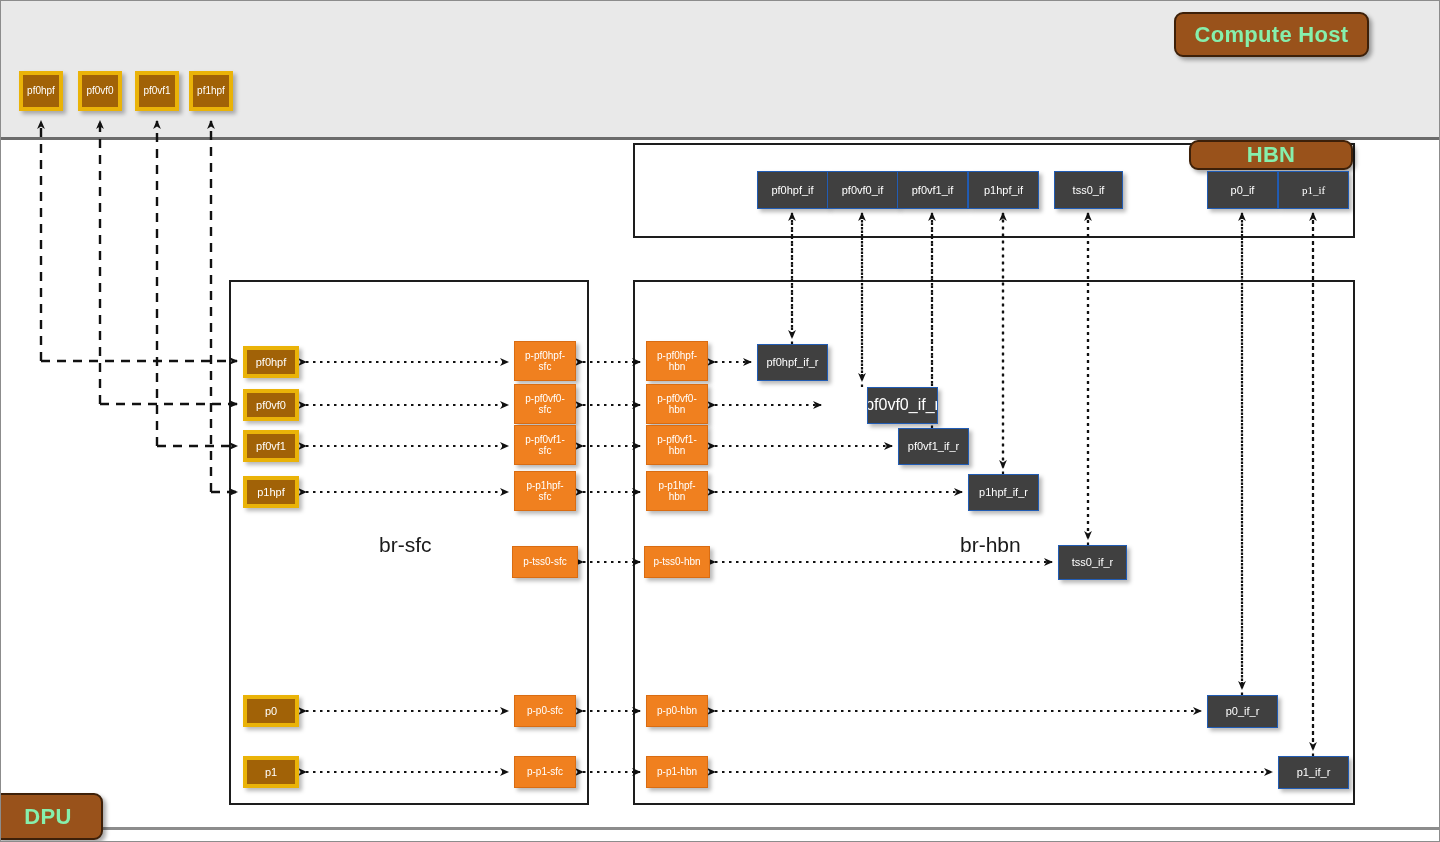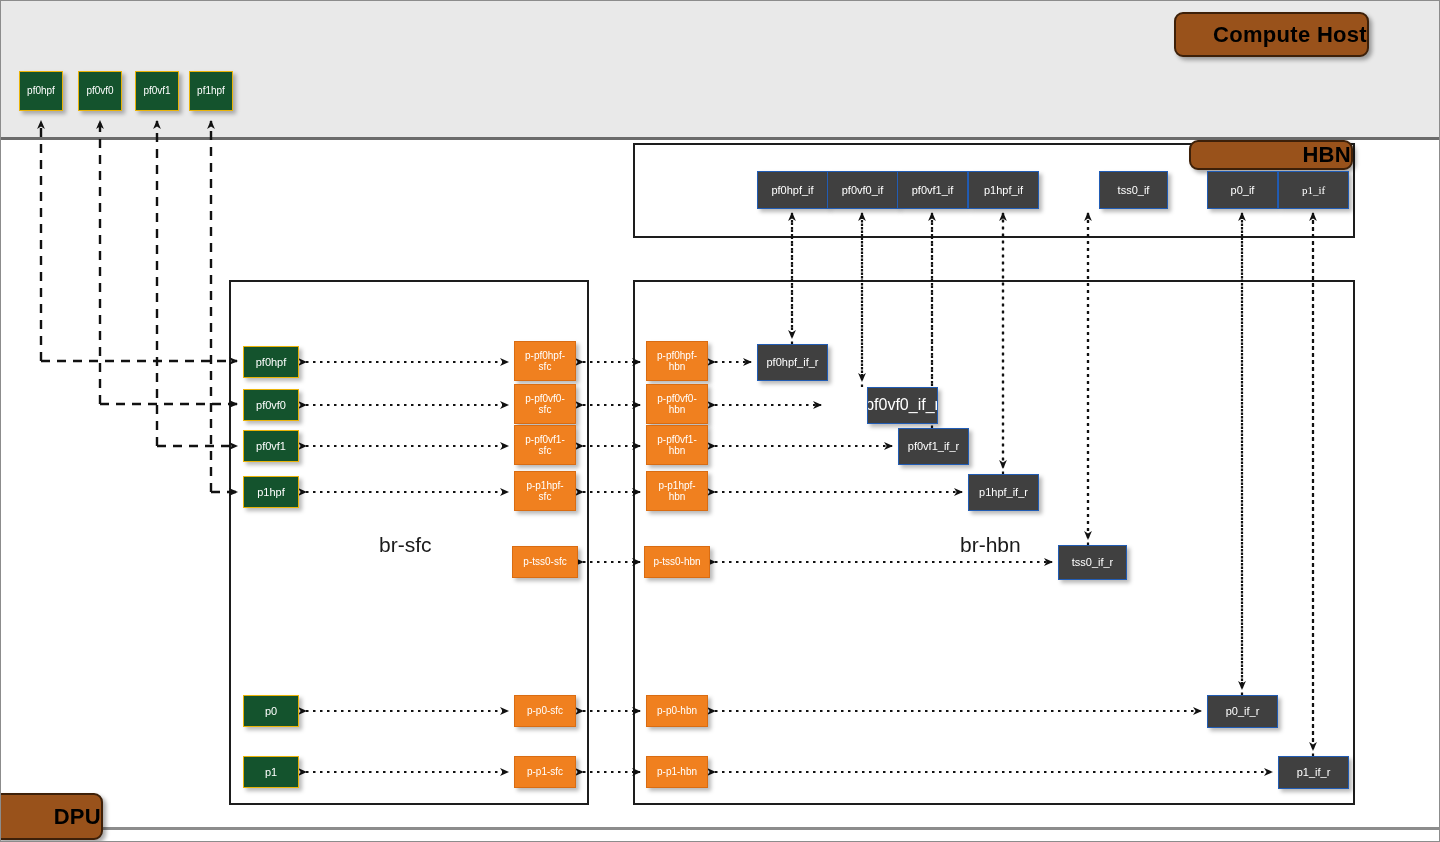--- a/index.html
+++ b/index.html
@@ -45,43 +45,43 @@
     font-size:21px;
     color:#1a1a1a;
     white-space:nowrap;
   }
   
   .badge{
     position:absolute;
     background:#99521b;
     border:2px solid #3d2009;
     border-radius:9px;
-    color:#000000;
+    color:#86efac;
     font-weight:bold;
     display:flex;
     align-items:center;
-    justify-content:flex-end;
+    justify-content:center;
     box-shadow:3px 3px 4px rgba(0,0,0,.35);
     box-sizing:border-box;
     letter-spacing:.3px;
   }
   
   .node{
     position:absolute;
     display:flex;
     align-items:center;
     justify-content:center;
     text-align:center;
     color:#ffffff;
     box-sizing:border-box;
     box-shadow:3px 3px 4px rgba(0,0,0,.28);
     line-height:1.15;
     overflow:hidden;
   }
-  .node.purple{background:#14532d;border:1px solid #eab308;}
+  .node.purple{background:#a16207;border:4px solid #eab308;}
   .node.orange{background:#f0801f;border:1px solid #d96c12;}
   .node.blue  {background:#404040;border:1px solid #215cb4;}
   .node .lbl{padding:0 2px;}
   
   .edges{position:absolute;left:0;top:0;width:1440px;height:842px;pointer-events:none;}
 </style>
 </head>
 <body>
 
 <div id="canvas">
@@ -196,21 +196,21 @@
       </div>
       <div class="node blue" style="left: 826px; top: 170px; width: 71px; height: 38px; font-size: 11px;">
         <span class="lbl">pf0vf0_if</span>
       </div>
       <div class="node blue" style="left: 896px; top: 170px; width: 71px; height: 38px; font-size: 11px;">
         <span class="lbl">pf0vf1_if</span>
       </div>
       <div class="node blue" style="left: 967px; top: 170px; width: 71px; height: 38px; font-size: 11px;">
         <span class="lbl">p1hpf_if</span>
       </div>
-      <div class="node blue" style="left: 1053px; top: 170px; width: 69px; height: 38px; font-size: 11px; margin-left: 45px;">
+      <div class="node blue" style="left: 1053px; top: 170px; width: 69px; height: 38px; font-size: 11px;">
         <span class="lbl">tss0_if</span>
       </div>
       <div class="node blue" style="left: 1206px; top: 170px; width: 71px; height: 38px; font-size: 11px;">
         <span class="lbl">p0_if</span>
       </div>
       <div class="node blue" style="left: 1277px; top: 170px; width: 71px; height: 38px; font-size: 11px; font-family: Liberation Serif, serif;">
         <span class="lbl">p1_if</span>
       </div>
       <div class="node purple" style="left: 242px; top: 345px; width: 56px; height: 32px; font-size: 11px;">
         <span class="lbl">pf0hpf</span>

